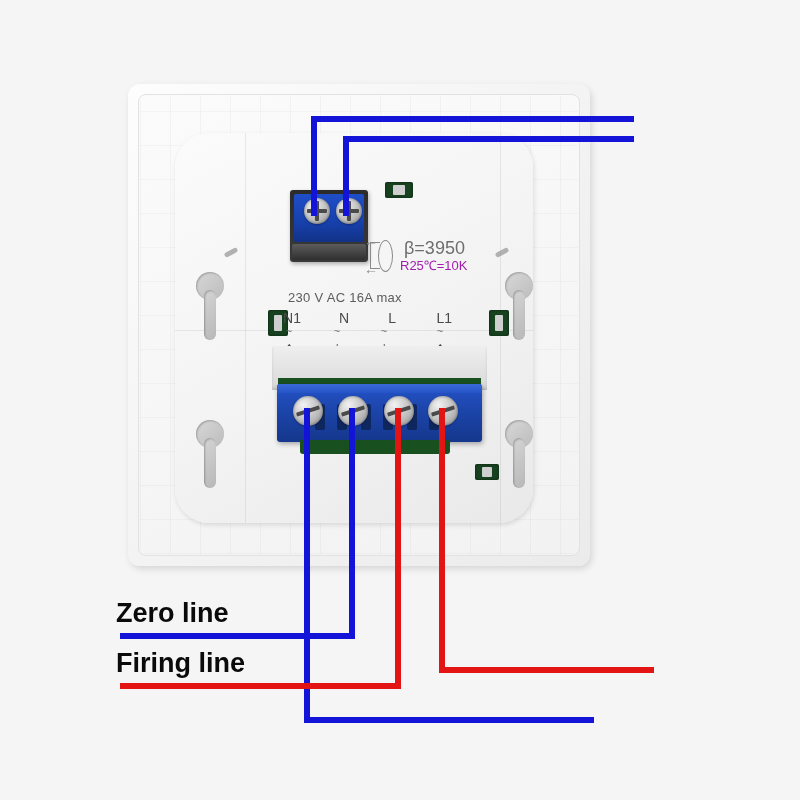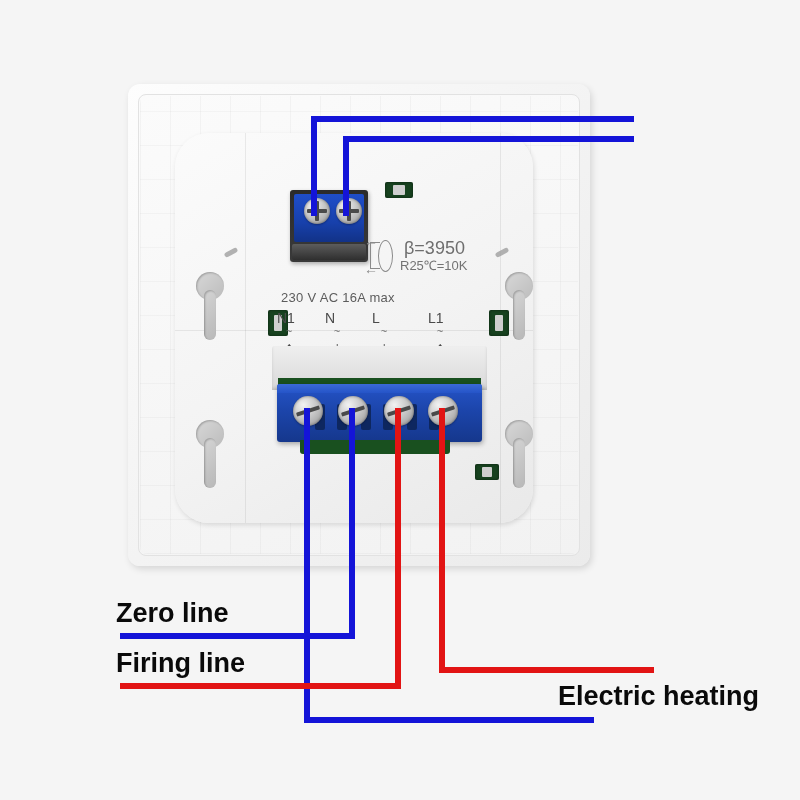--- a/index.html
+++ b/index.html
@@ -217,31 +217,31 @@
   }
 
   
   .silk {
     position: absolute;
     color: #5c5c5c;
     font-family: "Liberation Sans", sans-serif;
     white-space: nowrap;
   }
   .silk-rating {
-    left: 281px;
+    left: 288px;
     top: 290px;
     font-size: 13px;
     letter-spacing: .3px;
   }
   .term-label {
     position: absolute;
     font-size: 14px;
     color: #4a4a4a;
     font-family: "Liberation Sans", sans-serif;
-    text-align: left;
+    text-align: right;
     width: 24px;
   }
   .tilde {
     position: absolute;
     font-size: 11px;
     color: #6a6a6a;
     width: 24px;
     text-align: center;
   }
   .arrow-glyph {
@@ -255,21 +255,21 @@
   .beta-text {
     left: 404px;
     top: 238px;
     font-size: 18px;
     color: #6e6e6e;
   }
   .r25-text {
     left: 400px;
     top: 256px;
     font-size: 13px;
-    color: #737373;
+    color: #a21caf;
   }
   .ntc-symbol {
     position: absolute;
     left: 368px;
     top: 234px;
     width: 30px;
     height: 44px;
   }
   .ntc-symbol .oval {
     position:absolute;
@@ -430,15 +430,14 @@
   <div class="wire wire-blue" style="left:120px; top:633px; width:235px; height:6px;"></div>
 
   <div class="wire wire-red" style="left:395px; top:408px; width:6px; height:281px;"></div>
   <div class="wire wire-red" style="left:120px; top:683px; width:281px; height:6px;"></div>
 
   <div class="wire wire-red" style="left:439px; top:408px; width:6px; height:265px;"></div>
   <div class="wire wire-red" style="left:439px; top:667px; width:215px; height:6px;"></div>
 
   <div class="callout lbl-zero">Zero line</div>
   <div class="callout lbl-firing">Firing line</div>
-  <div class="callout lbl-electric">Electric heating</div>
 
 </div>
 
 </body></html>

